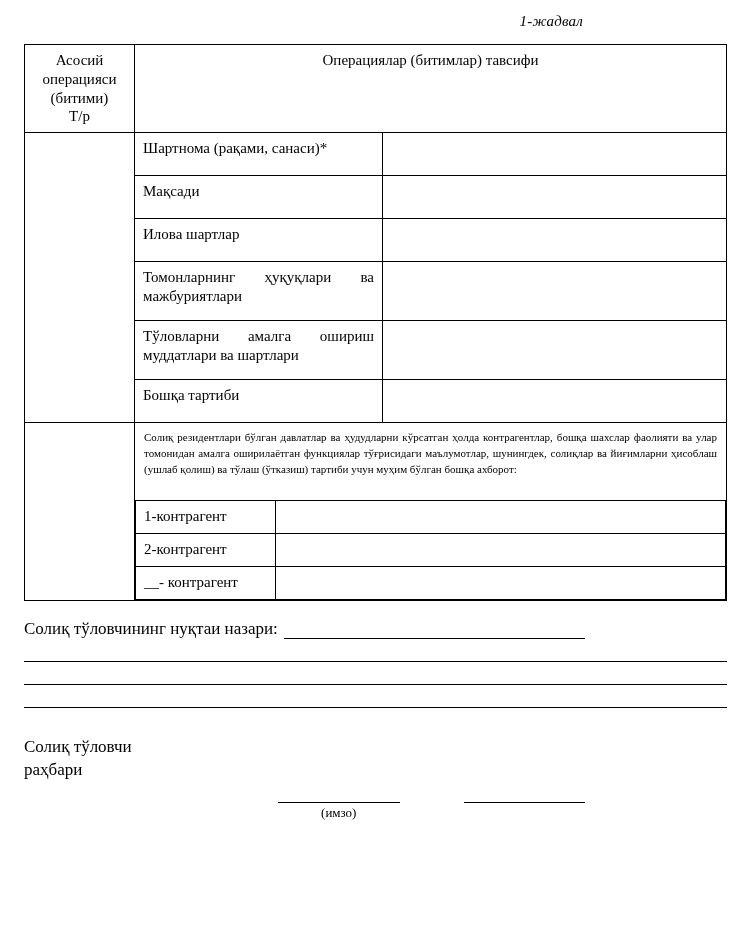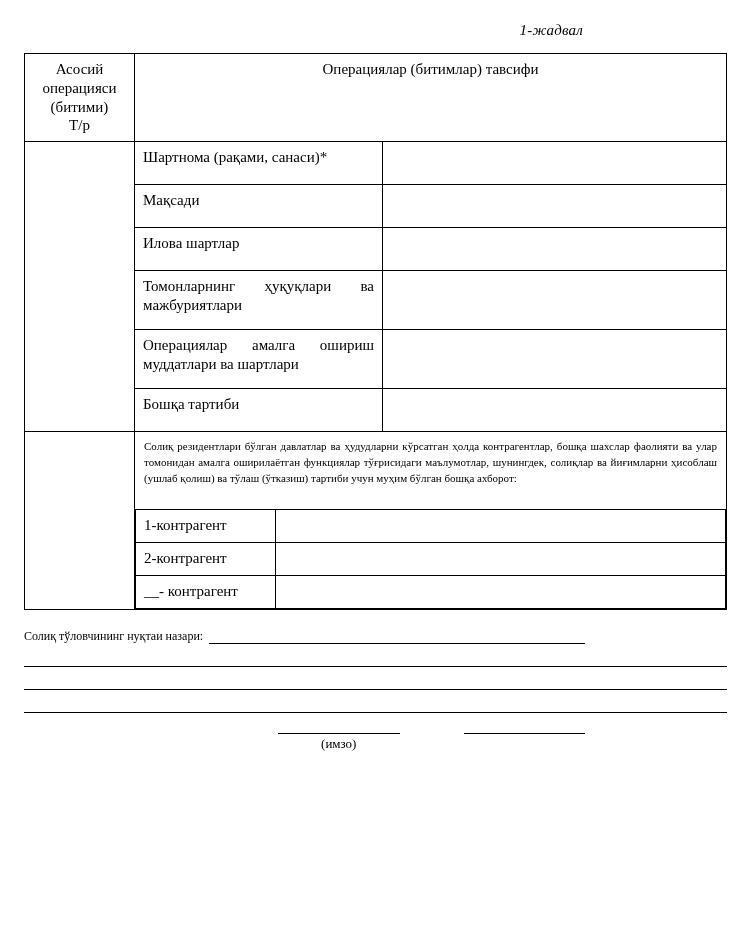--- a/index.html
+++ b/index.html
@@ -13,21 +13,21 @@
     font-family: "Liberation Serif", serif;
     color: #000000;
     position: relative;
     overflow: hidden;
   }
   .page {
     position: relative;
     width: 609px;
     height: 944px;
     box-sizing: border-box;
-    padding: 12px 24px;
+    padding: 3px 24px;
   }
   .doc-label {
     text-align: right;
     font-style: italic;
     font-size: 15px;
     padding-top: 10px;
     padding-right: 2px;
     letter-spacing: 0.2px;
   }
   table.main {
@@ -103,21 +103,21 @@
     margin-top: 18px;
     font-size: 17px;
   }
   .opinion-row {
     display: flex;
     align-items: flex-end;
     gap: 6px;
   }
   .opinion-label {
     white-space: nowrap;
-    font-size: 12px;
+    font-size: 17px;
   }
   .rule {
     flex: 1;
     border-bottom: 1px solid #000;
     height: 15px;
   }
   .rule-full {
     border-bottom: 1px solid #000;
     height: 22px;
     width: 703px;
@@ -189,21 +189,21 @@
       </tr>
       <tr>
         <td class="label cellpad-mid">Илова шартлар</td>
         <td class="value"></td>
       </tr>
       <tr>
         <td class="label justify cellpad-tall">Томонларнинг ҳуқуқлари ва мажбуриятлари</td>
         <td class="value"></td>
       </tr>
       <tr>
-        <td class="label justify cellpad-tall">Операциялар амалга ошириш муддатлари ва шартлари</td>
+        <td class="label justify cellpad-tall">Тўловларни амалга ошириш муддатлари ва шартлари</td>
         <td class="value"></td>
       </tr>
       <tr>
         <td class="label cellpad-mid">Бошқа тартиби</td>
         <td class="value"></td>
       </tr>
 
       <tr>
         <td class="rownum"></td>
         <td colspan="2" style="padding:0">
@@ -237,20 +237,24 @@
     <div class="opinion-row">
       <span class="opinion-label">Солиқ тўловчининг нуқтаи назари:</span>
       <span class="rule"></span>
     </div>
     <div class="rule-full"></div>
     <div class="rule-full"></div>
     <div class="rule-full"></div>
   </div>
 
 
+  <div class="signer two-line">
+    <div>Солиқ тўловчи</div>
+    <div>раҳбари</div>
+  </div>
 
   <div class="sign-area">
     <div class="sign-slot">
       <div class="sign-line"></div>
       <div class="sign-caption">(имзо)</div>
     </div>
     <div class="sign-slot">
       <div class="sign-line"></div>
     </div>
   </div>

